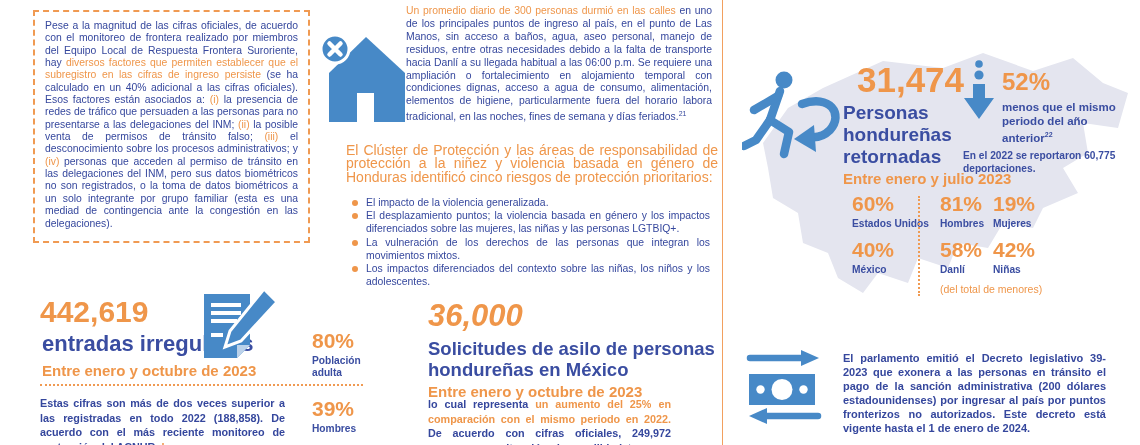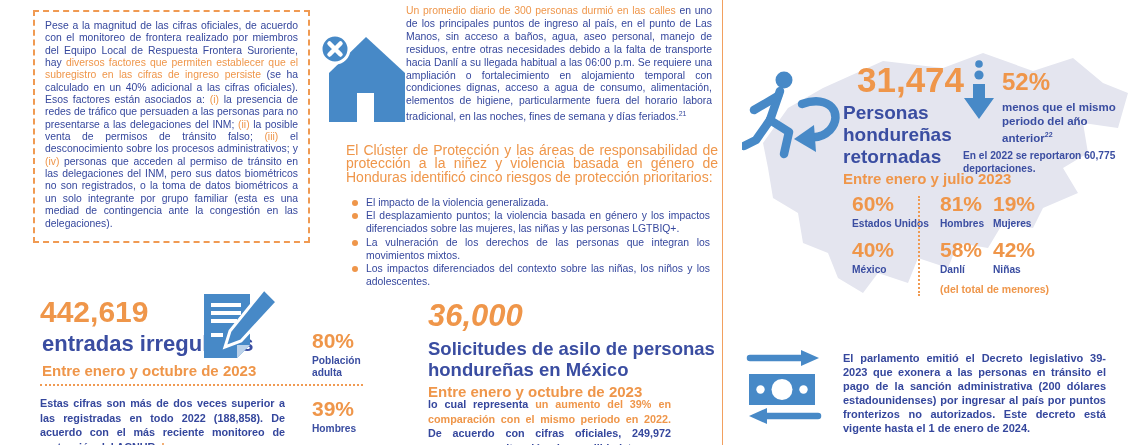--- a/index.html
+++ b/index.html
@@ -38,21 +38,21 @@
   
   .vline{position:absolute;left:722px;top:0;width:1px;height:445px;background:#F2A05F;}
   .map-svg{position:absolute;left:733px;top:33px;width:407px;height:268px;}
   .runner-icon{position:absolute;left:742px;top:70px;width:106px;height:104px;}
   .down-icon{position:absolute;left:963px;top:60px;width:32px;height:62px;}
   .drop-label{position:absolute;left:1002px;top:100px;width:122px;font-size:11.5px;font-weight:bold;
               color:#3A4DA1;line-height:14px;}
   .deport-note{position:absolute;left:963px;top:149px;width:178px;font-size:10.2px;font-weight:bold;
                color:#3A4DA1;line-height:13px;}
   .vdiv2{position:absolute;left:918px;top:196px;height:100px;border-left:2px dotted #F09A52;}
-  .minors{position:absolute;left:940px;top:283px;font-size:10.5px;font-weight:bold;color:#EF964A;}
+  .minors{position:absolute;left:940px;top:283px;font-size:10.5px;font-weight:normal;color:#EF964A;}
   
   .money-icon{position:absolute;left:745px;top:348px;width:78px;height:78px;}
   .decree{position:absolute;left:843px;top:351px;width:263px;font-size:11px;font-weight:bold;
           line-height:14px;color:#35479D;text-align:justify;}
 </style>
 </head>
 <body>
 
 <div id="page">
 
@@ -96,21 +96,21 @@
   <div class="hdiv"></div>
   <div class="entries-note"><span>Estas cifras son más de dos veces superior a las registradas en todo 2022 (188,858). De acuerdo con el más reciente monitoreo de protección del ACNUR, </span><span class="o">los</span></div>
   <div class="stat" style="left:312px;top:398px;">
     <div class="v">39%</div>
     <div class="l">Hombres</div>
   </div>
 
   <div class="bignum" style="left:428px;top:300px;font-size:31px;font-style:italic;">36,000</div>
   <div class="bighead" style="left:428px;top:338px;width:305px;font-size:18.5px;line-height:21px;">Solicitudes de asilo de personas hondureñas en México</div>
   <div class="period" style="left:428px;top:383px;">Entre enero y octubre de 2023</div>
-  <div class="as-note"><span>lo cual representa </span><span class="o">un aumento del 39% en comparación con el mismo periodo en 2022. </span><span>De acuerdo con cifras oficiales, 249,972 personas en situación de movilidad tomaron parte de los movimientos mixtos que transitan</span></div>
+  <div class="as-note"><span>lo cual representa </span><span class="o">un aumento del 25% en comparación con el mismo periodo en 2022. </span><span>De acuerdo con cifras oficiales, 249,972 personas en situación de movilidad tomaron parte de los movimientos mixtos que transitan</span></div>
 
   <div class="vline"></div>
   <svg class="map-svg" viewBox="0 0 407 268">
     <path fill="#E4E5EF" d="M30 110 L55 75 L90 55 L150 28 L210 35 L250 20 L300 38 L340 25 L370 50 L395 60 L385 95 L350 90 L355 120 L330 135 L345 160 L310 175 L300 195 L270 190 L255 215 L225 210 L215 235 L185 225 L175 250 L145 240 L130 260 L105 245 L95 220 L70 210 L65 180 L40 165 L35 135 Z"></path>
   </svg>
   <svg class="runner-icon" viewBox="0 0 106 104">
     <circle cx="42" cy="10" r="8.5" fill="#4789C7"></circle>
     <g stroke="#4789C7" stroke-width="8.5" stroke-linecap="round" stroke-linejoin="round" fill="none">
       <path d="M38 21 L28 50"></path>
       <path d="M36 26 L12 40"></path>

